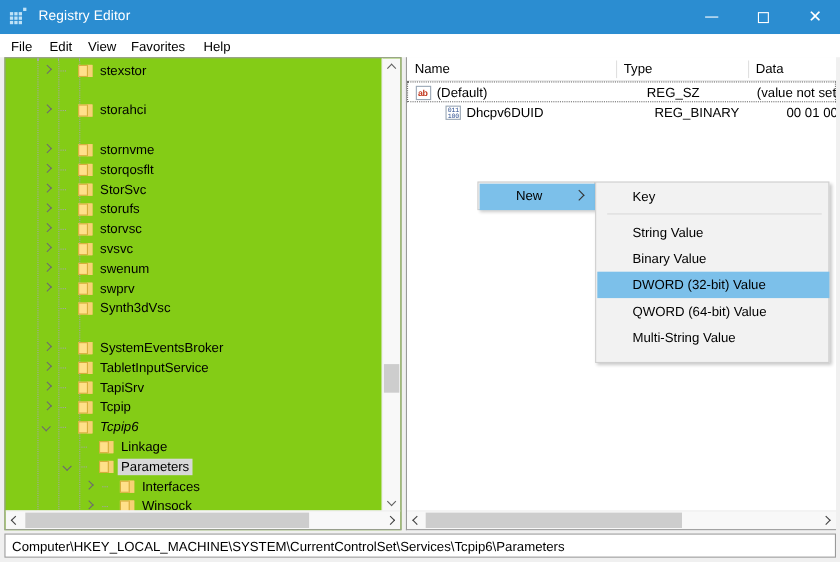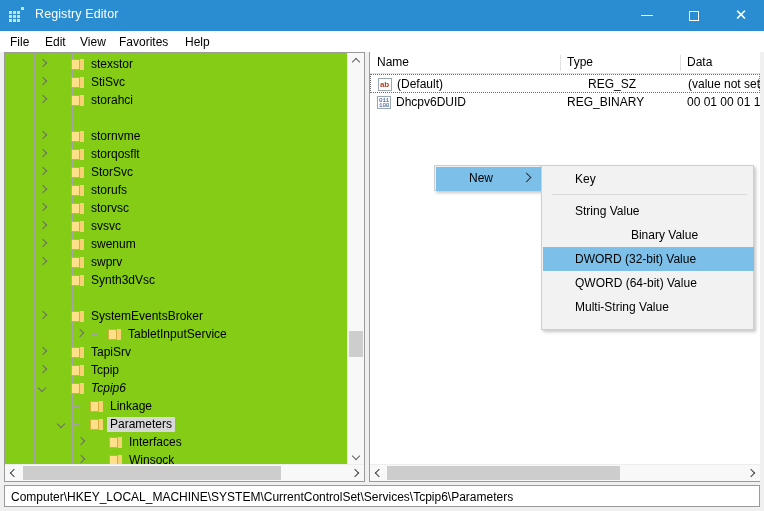--- a/index.html
+++ b/index.html
@@ -136,29 +136,20 @@
         <div class="guide" style="left: 67px; top: 0px; height: 414px;"></div>
         <div class="trow" style="top: 2px;">
           <div class="chev" style="left: 33px;"></div>
           <div class="stub" style="left: 50px;"></div>
           <div class="folder" style="left: 66px;">
             <div class="body"></div>
             <div class="fold"></div>
           </div>
           <div class="tlabel" style="left: 83px;">stexstor</div>
         </div>
-        <div class="trow" style="top: 20px;">
-          <div class="chev" style="left: 33px;"></div>
-          <div class="stub" style="left: 50px;"></div>
-          <div class="folder" style="left: 66px;">
-            <div class="body"></div>
-            <div class="fold"></div>
-          </div>
-          <div class="tlabel" style="left: 83px;">StiSvc</div>
-        </div>
         <div class="trow" style="top: 38px;">
           <div class="chev" style="left: 33px;"></div>
           <div class="stub" style="left: 50px;"></div>
           <div class="folder" style="left: 66px;">
             <div class="body"></div>
             <div class="fold"></div>
           </div>
           <div class="tlabel" style="left: 83px;">storahci</div>
         </div>
         <div class="trow" style="top: 74px;">
@@ -243,21 +234,21 @@
         </div>
         <div class="trow" style="top: 254px;">
           <div class="chev" style="left: 33px;"></div>
           <div class="stub" style="left: 50px;"></div>
           <div class="folder" style="left: 66px;">
             <div class="body"></div>
             <div class="fold"></div>
           </div>
           <div class="tlabel" style="left: 83px;">SystemEventsBroker</div>
         </div>
-        <div class="trow" style="top: 272px; margin-left: 37px;">
+        <div class="trow" style="top: 272px;">
           <div class="chev" style="left: 33px;"></div>
           <div class="stub" style="left: 50px;"></div>
           <div class="folder" style="left: 66px;">
             <div class="body"></div>
             <div class="fold"></div>
           </div>
           <div class="tlabel" style="left: 83px;">TabletInputService</div>
         </div>
         <div class="trow" style="top: 290px;">
           <div class="chev" style="left: 33px;"></div>
@@ -353,21 +344,21 @@
       </div>
     <div id="lv-body">
         <div class="lv-row focus" style="top: 22px;">
           <div class="ico-sz">
             <span>ab</span>
           </div>
           <div class="lv-cell" style="left: 26px;">(Default)</div>
           <div class="lv-cell" style="left: 197px; margin-left: 20px;">REG_SZ</div>
           <div class="lv-cell" style="left: 317px;">(value not set)</div>
         </div>
-        <div class="lv-row" style="top: 41px;">
+        <div class="lv-row" style="top: 41px; margin-left: 28px;">
           <div class="ico-bin">
             <span class="r1">011</span>
             <span class="r2">100</span>
           </div>
           <div class="lv-cell" style="left: 26px;">Dhcpv6DUID</div>
           <div class="lv-cell" style="left: 197px;">REG_BINARY</div>
           <div class="lv-cell" style="left: 317px;">00 01 00 01 1e</div>
         </div>
       </div>
 
@@ -385,21 +376,21 @@
   <div class="cm-parent">
     <div class="cm-parent-item"></div>
     <div class="cm-parent-label">New</div>
     <div class="cm-parent-arrow"></div>
   </div>
 
   <div class="cm" id="cm">
       <div class="cm-item" style="top: 1px;">Key</div>
       <div class="cm-sep" style="top: 28px;"></div>
       <div class="cm-item" style="top: 33px;">String Value</div>
-      <div class="cm-item" style="top: 57px; text-align: center;">Binary Value</div>
+      <div class="cm-item" style="top: 57px;">Binary Value</div>
       <div class="cm-item hl" style="top: 81px;">DWORD (32-bit) Value</div>
       <div class="cm-item" style="top: 105px;">QWORD (64-bit) Value</div>
       <div class="cm-item" style="top: 129px;">Multi-String Value</div>
     </div>
 
   <div class="statusbar">
     <div class="status-text">Computer\HKEY_LOCAL_MACHINE\SYSTEM\CurrentControlSet\Services\Tcpip6\Parameters</div>
   </div>
 
 </div>

